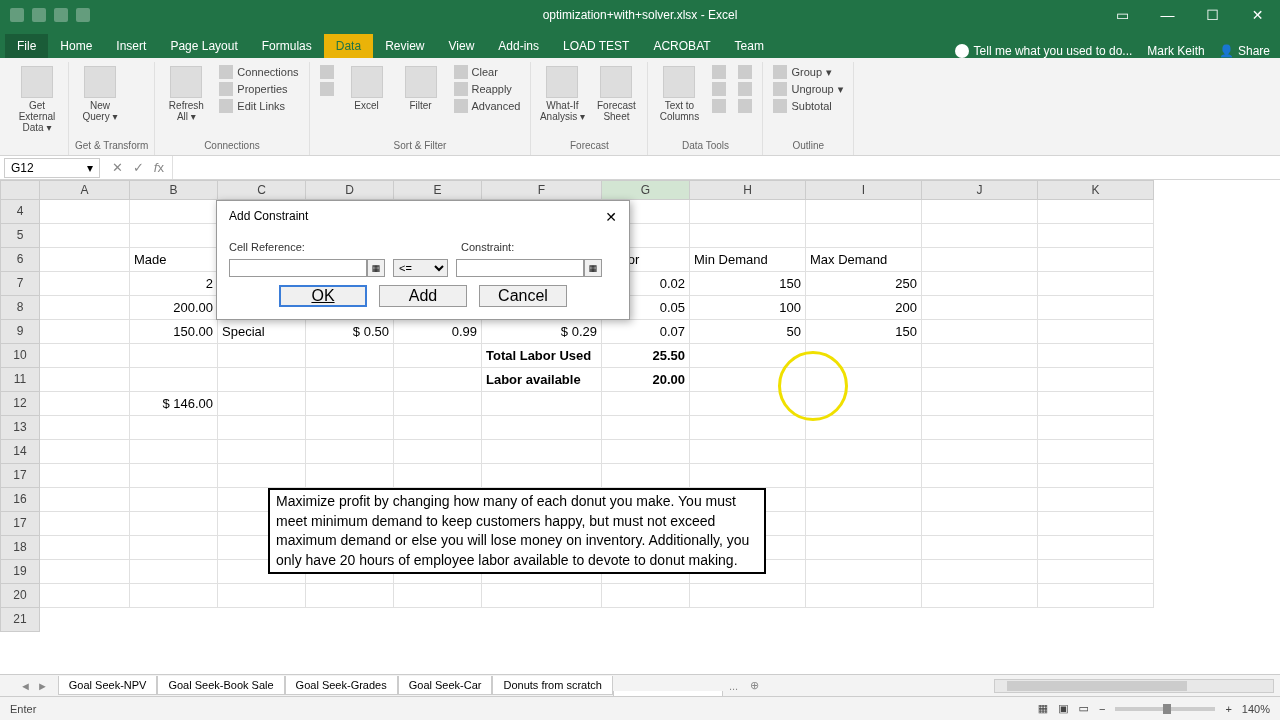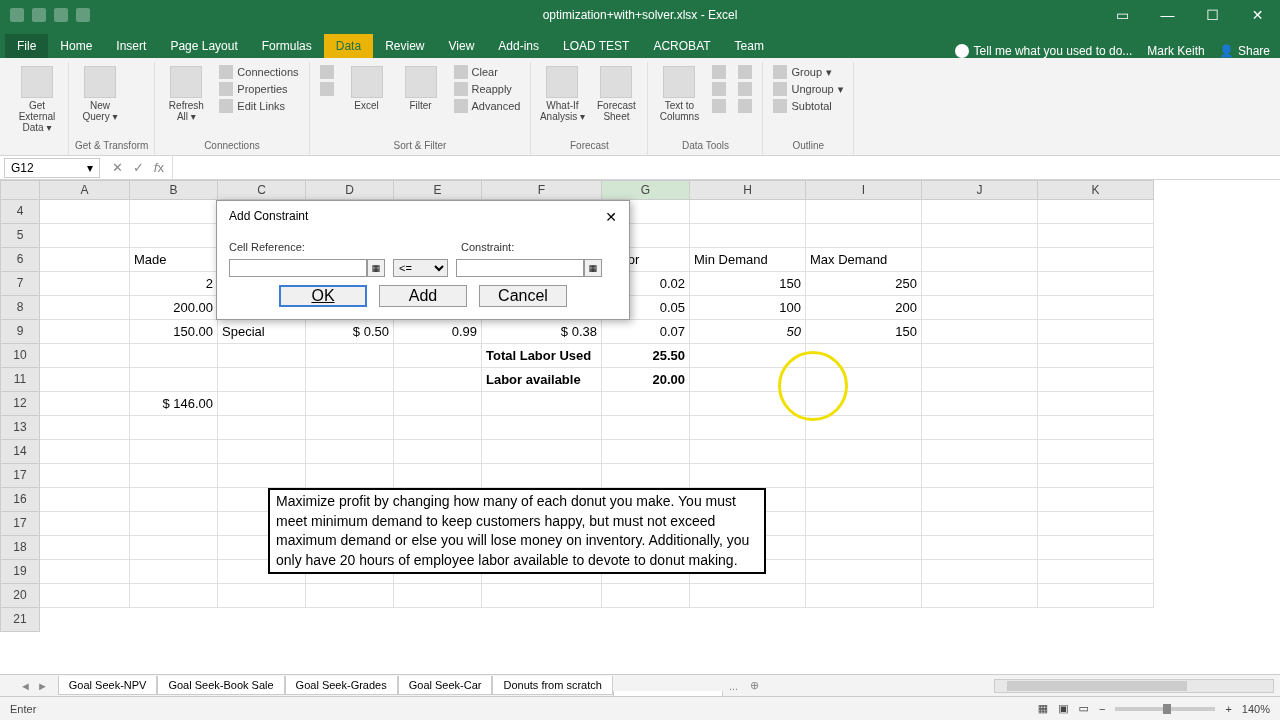--- a/index.html
+++ b/index.html
@@ -358,23 +358,23 @@
         <div class="cell right" style="width: 116px;">200</div>
         <div class="cell" style="width: 116px;"></div>
         <div class="cell" style="width: 116px;"></div>
       </div>
       <div class="cell-row">
         <div class="cell" style="width: 90px;"></div>
         <div class="cell right" style="width: 88px;">150.00</div>
         <div class="cell" style="width: 88px;">Special</div>
         <div class="cell right" style="width: 88px;">$           0.50</div>
         <div class="cell right" style="width: 88px;">0.99</div>
-        <div class="cell right" style="width: 120px;">$          0.38</div>
+        <div class="cell right" style="width: 120px;">$          0.29</div>
         <div class="cell right" style="width: 88px;">0.07</div>
-        <div class="cell right" style="width: 116px; font-style: italic;">50</div>
+        <div class="cell right" style="width: 116px;">50</div>
         <div class="cell right" style="width: 116px;">150</div>
         <div class="cell" style="width: 116px;"></div>
         <div class="cell" style="width: 116px;"></div>
       </div>
       <div class="cell-row">
         <div class="cell" style="width: 90px;"></div>
         <div class="cell" style="width: 88px;"></div>
         <div class="cell" style="width: 88px;"></div>
         <div class="cell" style="width: 88px;"></div>
         <div class="cell" style="width: 88px;"></div>

